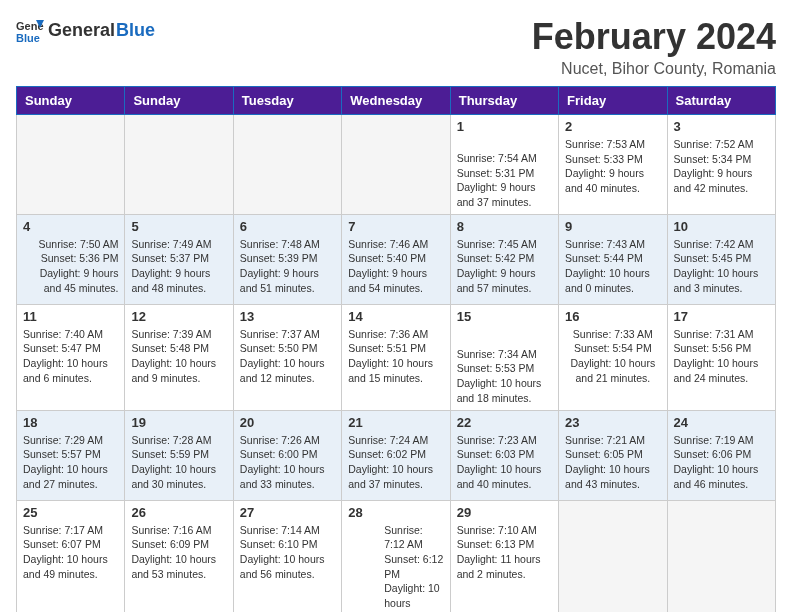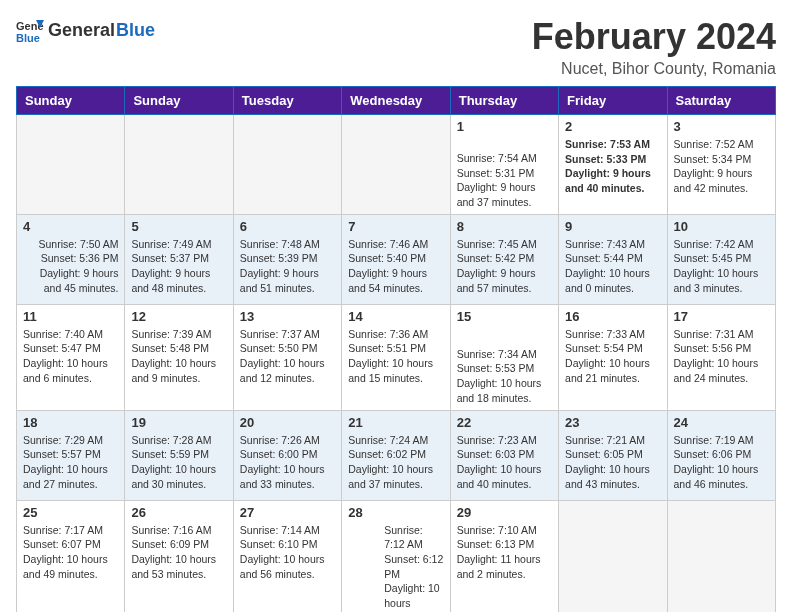--- a/index.html
+++ b/index.html
@@ -133,21 +133,21 @@
         <td class="empty"></td>
         <td>
           <div class="day-number">1</div>
           <div class="day-info" style="white-space: pre-line; margin-top: 17px;">Sunrise: 7:54 AM
 Sunset: 5:31 PM
 Daylight: 9 hours
 and 37 minutes.</div>
         </td>
         <td>
           <div class="day-number">2</div>
-          <div class="day-info" style="white-space: pre-line; font-weight: bold;">Sunrise: 7:53 AM
+          <div class="day-info" style="white-space: pre-line;">Sunrise: 7:53 AM
 Sunset: 5:33 PM
 Daylight: 9 hours
 and 40 minutes.</div>
         </td>
         <td>
           <div class="day-number">3</div>
           <div class="day-info" style="white-space: pre-line;">Sunrise: 7:52 AM
 Sunset: 5:34 PM
 Daylight: 9 hours
 and 42 minutes.</div>
@@ -235,21 +235,21 @@
         </td>
         <td>
           <div class="day-number">15</div>
           <div class="day-info" style="white-space: pre-line; margin-top: 23px;">Sunrise: 7:34 AM
 Sunset: 5:53 PM
 Daylight: 10 hours
 and 18 minutes.</div>
         </td>
         <td>
           <div class="day-number">16</div>
-          <div class="day-info" style="white-space: pre-line;">Sunrise: 7:33 AM
+          <div class="day-info" style="white-space: pre-line; text-align: center;">Sunrise: 7:33 AM
 Sunset: 5:54 PM
 Daylight: 10 hours
 and 21 minutes.</div>
         </td>
         <td>
           <div class="day-number">17</div>
           <div class="day-info" style="white-space: pre-line;">Sunrise: 7:31 AM
 Sunset: 5:56 PM
 Daylight: 10 hours
 and 24 minutes.</div>

